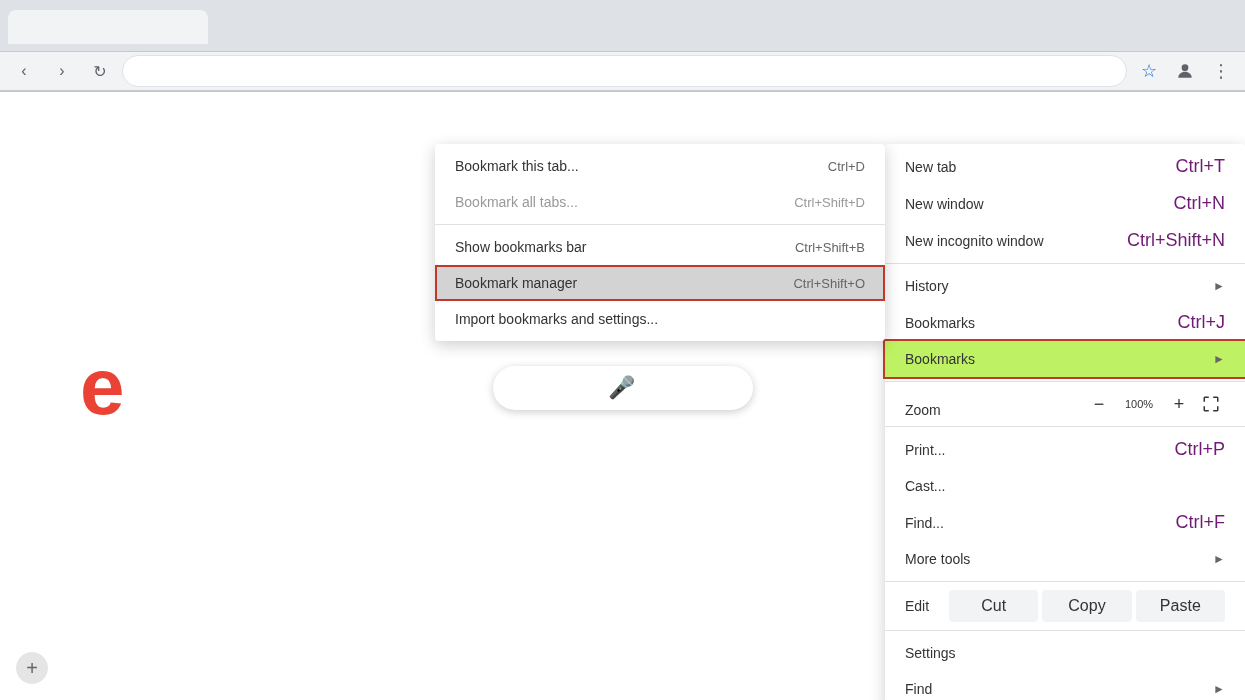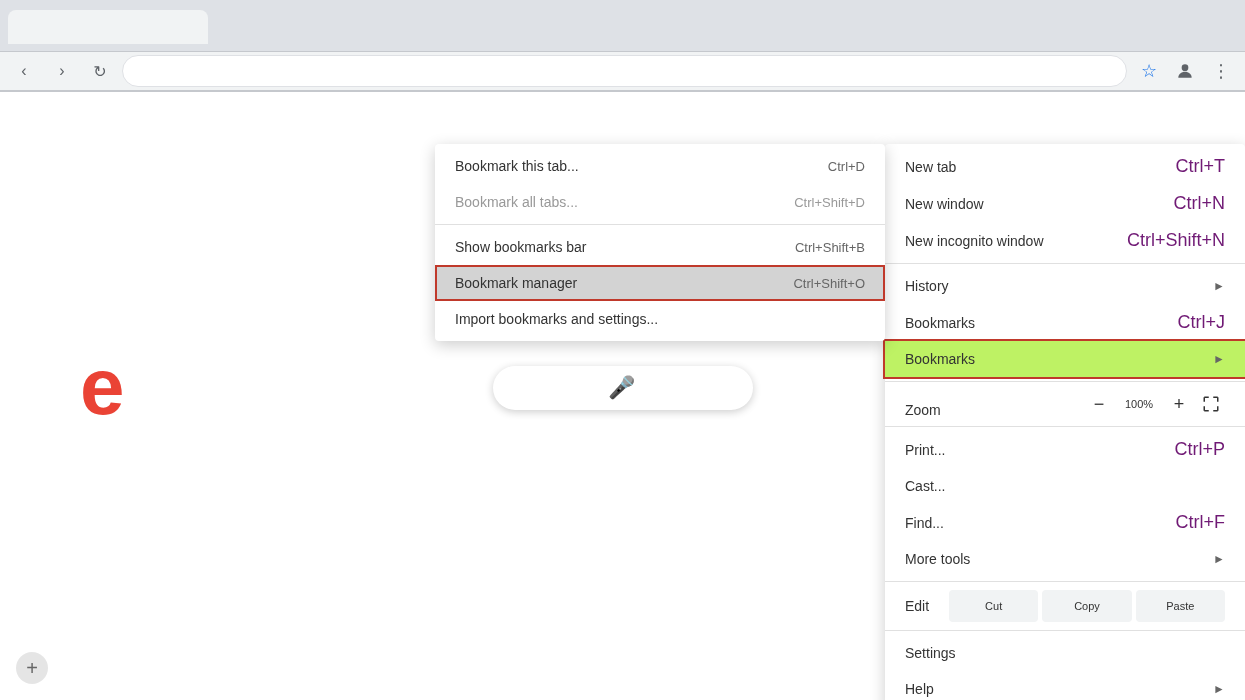--- a/index.html
+++ b/index.html
@@ -264,21 +264,21 @@
       min-height: 40px;
       gap: 4px;
     }
     .edit-label { min-width: 40px; }
     .edit-btn {
       flex: 1;
       height: 32px;
       background: #f1f3f4;
       border: none;
       cursor: pointer;
-      font-size: 11px;
+      font-size: 16px;
       color: #333;
       border-radius: 4px;
     }
 
     
     .bookmarks-submenu {
       position: absolute;
       top: 52px;
       right: 360px;
       width: 450px;
@@ -449,18 +449,18 @@
       <button class="edit-btn">Copy</button>
       <button class="edit-btn">Paste</button>
     </div>
     <div class="menu-divider"></div>
 
     <div class="menu-item">
       <span class="menu-item-label">Settings</span>
     </div>
 
     <div class="menu-item">
-      <span class="menu-item-label">Help</span>
+      <span class="menu-item-label">Find</span>
       <span class="arrow">►</span>
     </div>
 
   </div>
 </div>
 
 </body></html>

